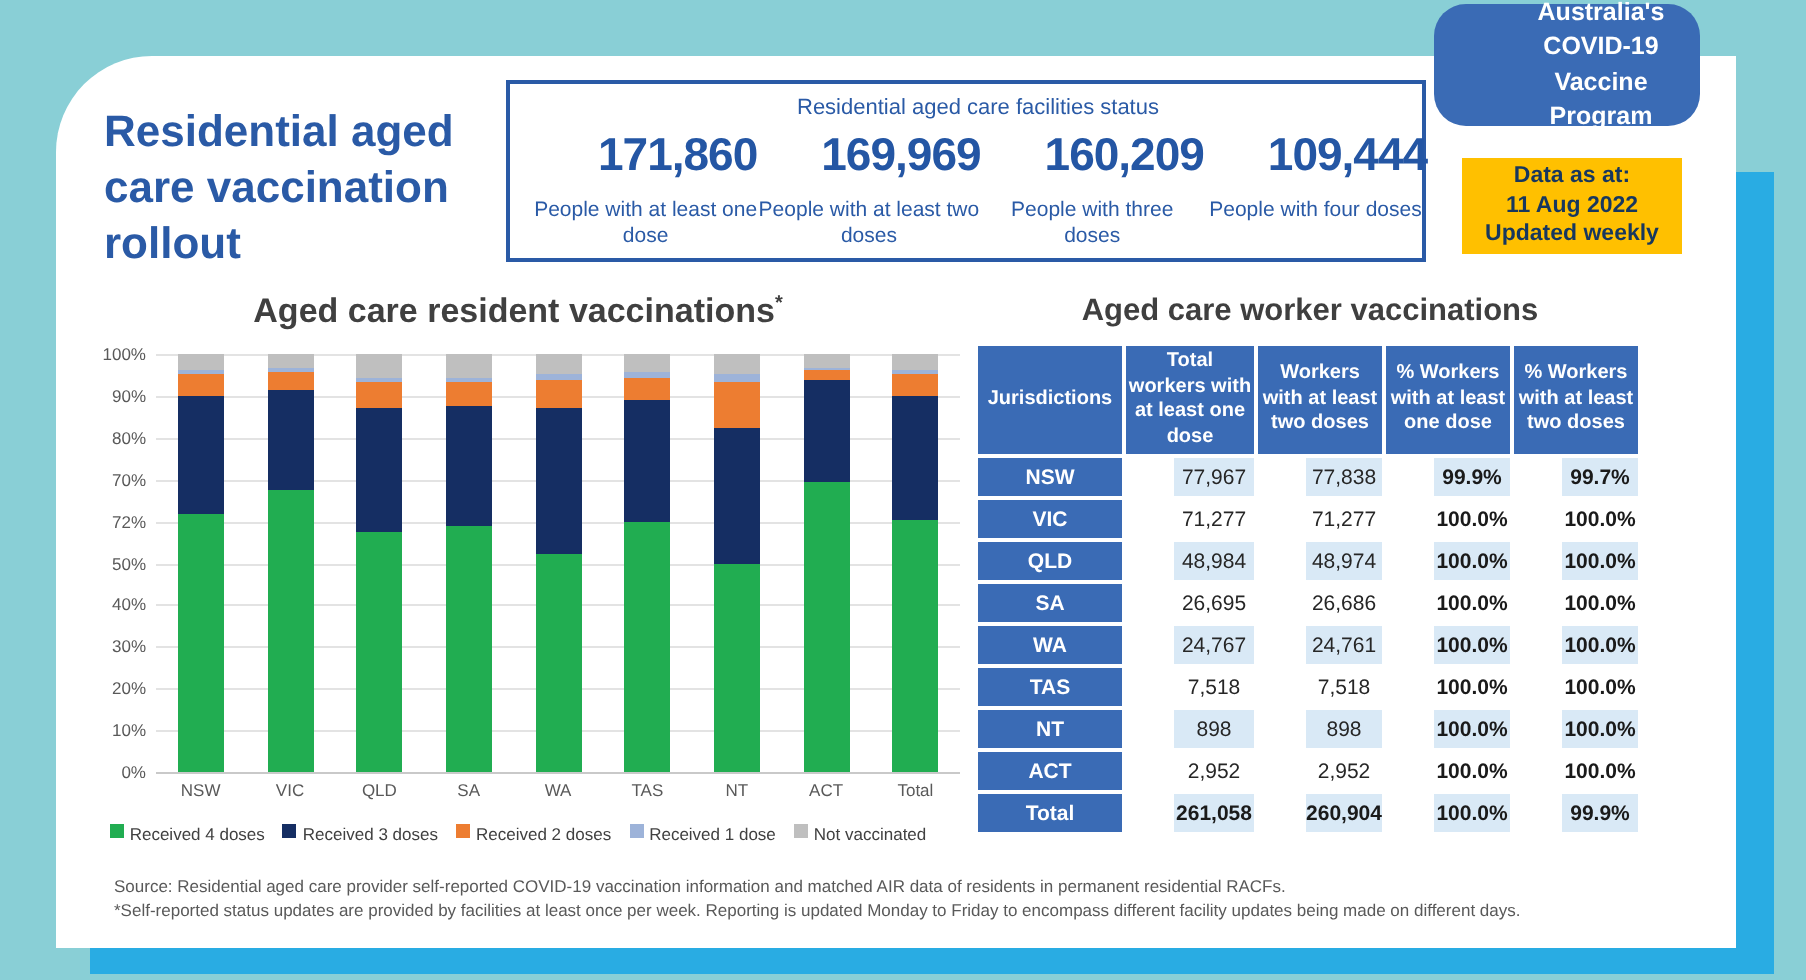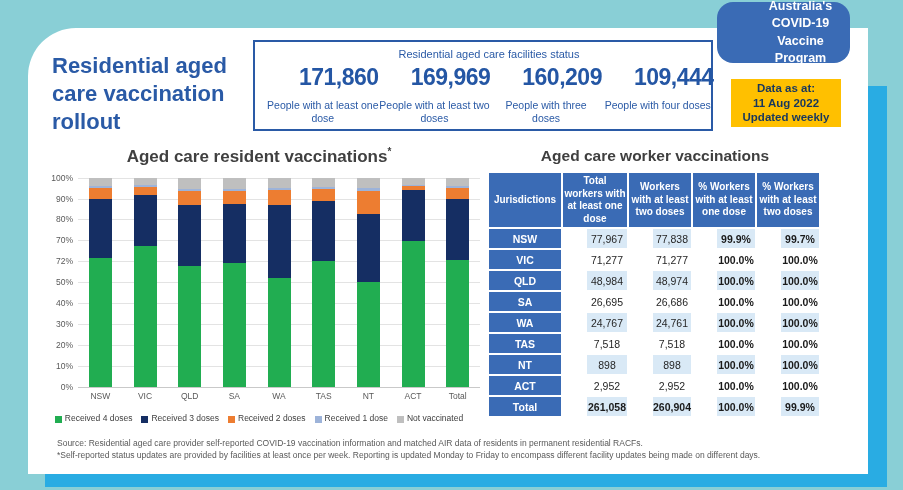--- a/index.html
+++ b/index.html
@@ -64,21 +64,21 @@
   .ytick {
     position:absolute; right:calc(100% + 5px); transform:translateY(-50%);
     font-size:8.5px; color:#595959; white-space:nowrap;
   }
   .bars { position:absolute; left:0; right:0; top:0; bottom:0; display:flex; }
   .bar-slot { flex:1; display:flex; justify-content:center; align-items:flex-end; height:100%; }
   .bar { width:23px; height:100%; display:flex; flex-direction:column-reverse; }
   .xlabels { margin-left:40px; display:flex; margin-top:4px; }
   .xlabel-slot { flex:1; text-align:center; font-size:8.5px; color:#595959; }
   .legend { display:flex; justify-content:center; gap:9px; margin-top:12px; }
-  .legend-item { display:flex; align-items:flex-end; gap:3px; font-size:8.5px; color:#404040; white-space:nowrap; }
+  .legend-item { display:flex; align-items:flex-start; gap:3px; font-size:8.5px; color:#404040; white-space:nowrap; }
   .legend-swatch { width:7px; height:7px; display:inline-block; }
   
   .table-wrap { position:absolute; left:489px; top:147px; width:332px; z-index:2; }
   .table-title {
     text-align:center; color:#3F3F3F; font-size:15.5px; font-weight:bold; margin-bottom:8px;
   }
   .vtable {
     display:grid; grid-template-columns:72px 64px 62px 62px 62px;
     gap:2px; background:#FFFFFF;
   }

